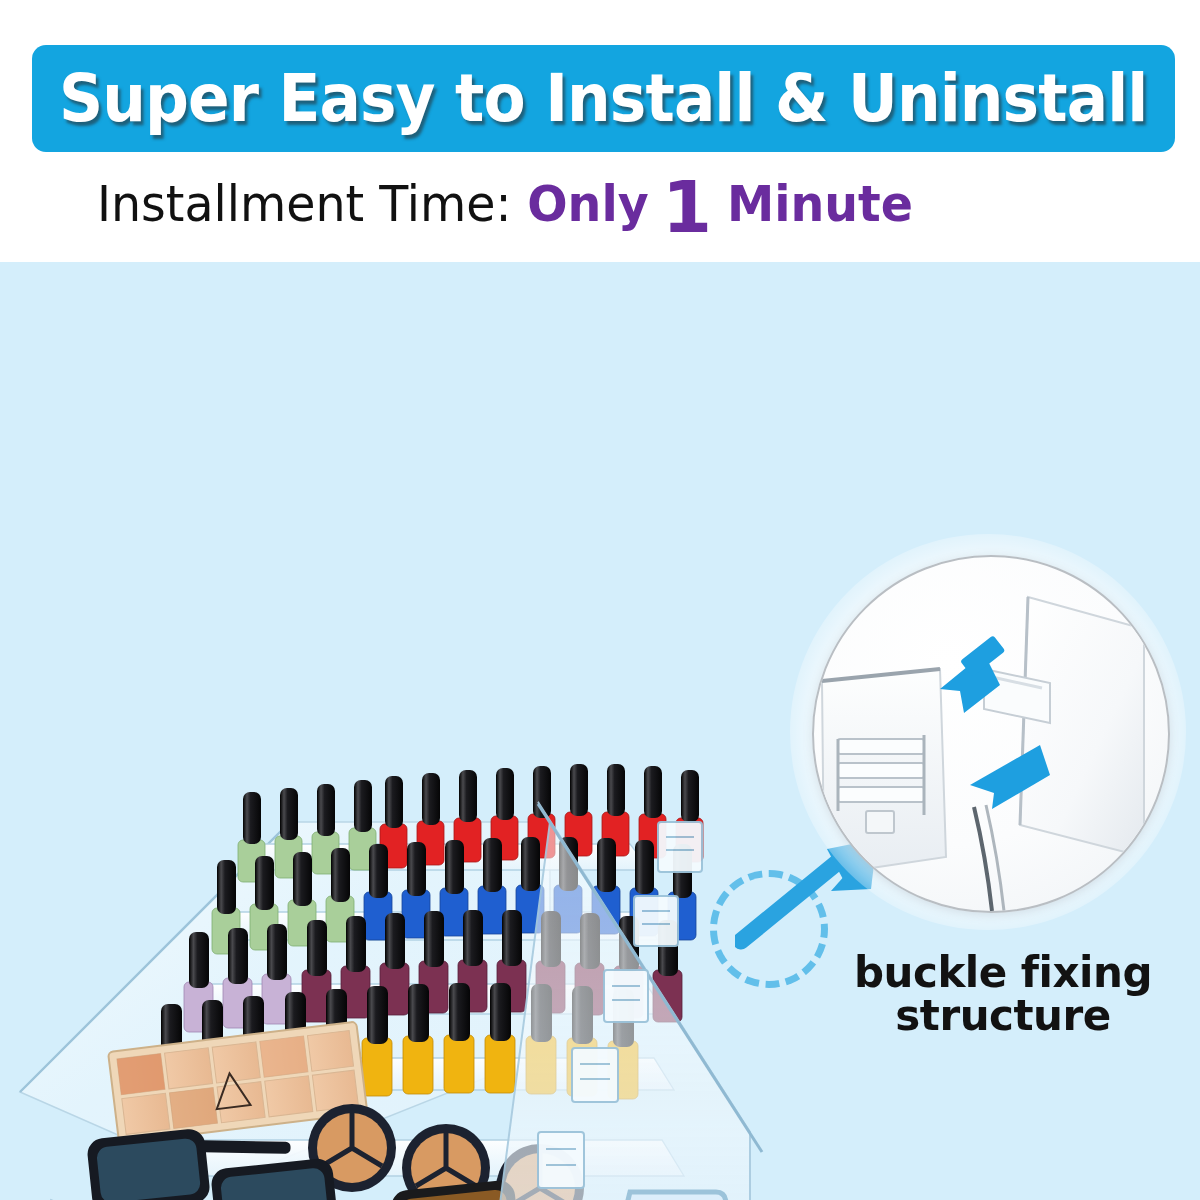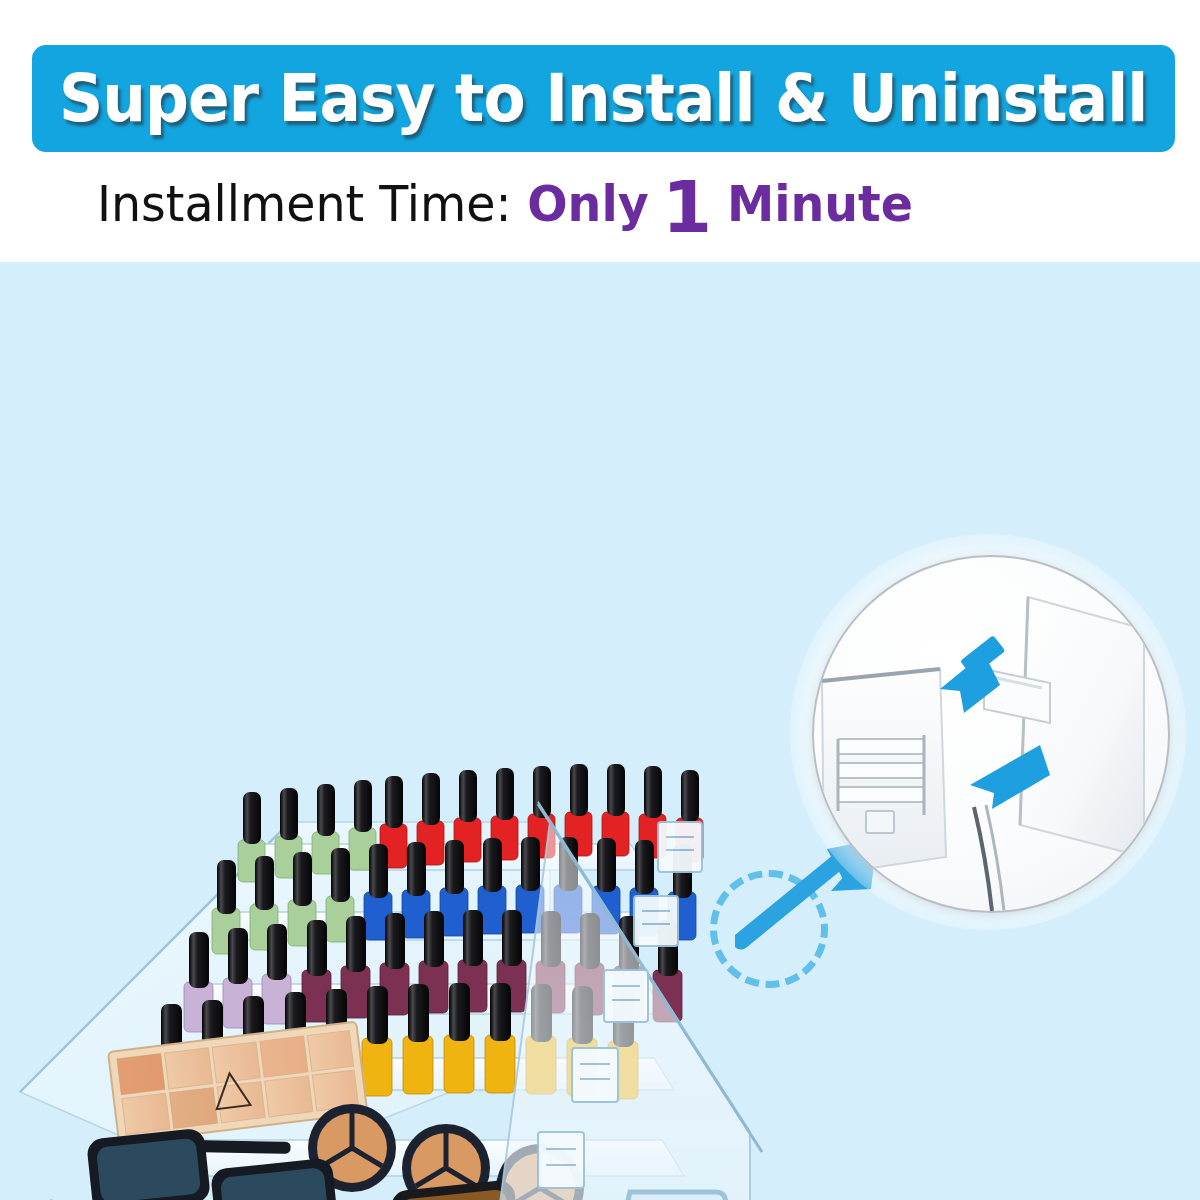--- a/index.html
+++ b/index.html
@@ -537,15 +537,19 @@
         <g fill="#1e9fe0">
           <path d="M170 96 L126 132 L146 134 L150 156 L186 128 Z"></path>
           <rect x="146" y="104" width="42" height="20" rx="3" transform="rotate(-38 146 104)"></rect>
         </g>
         <g fill="#1e9fe0">
           <path d="M226 188 L156 228 L180 236 L178 252 L236 218 Z"></path>
         </g>
       </svg>
     </div>
 
+    <div id="buckle-caption">
+      <span>buckle fixing</span>
+      <span class="cap-l2">structure</span>
+    </div>
 
   </div>
 </div>
 
 </body></html>

